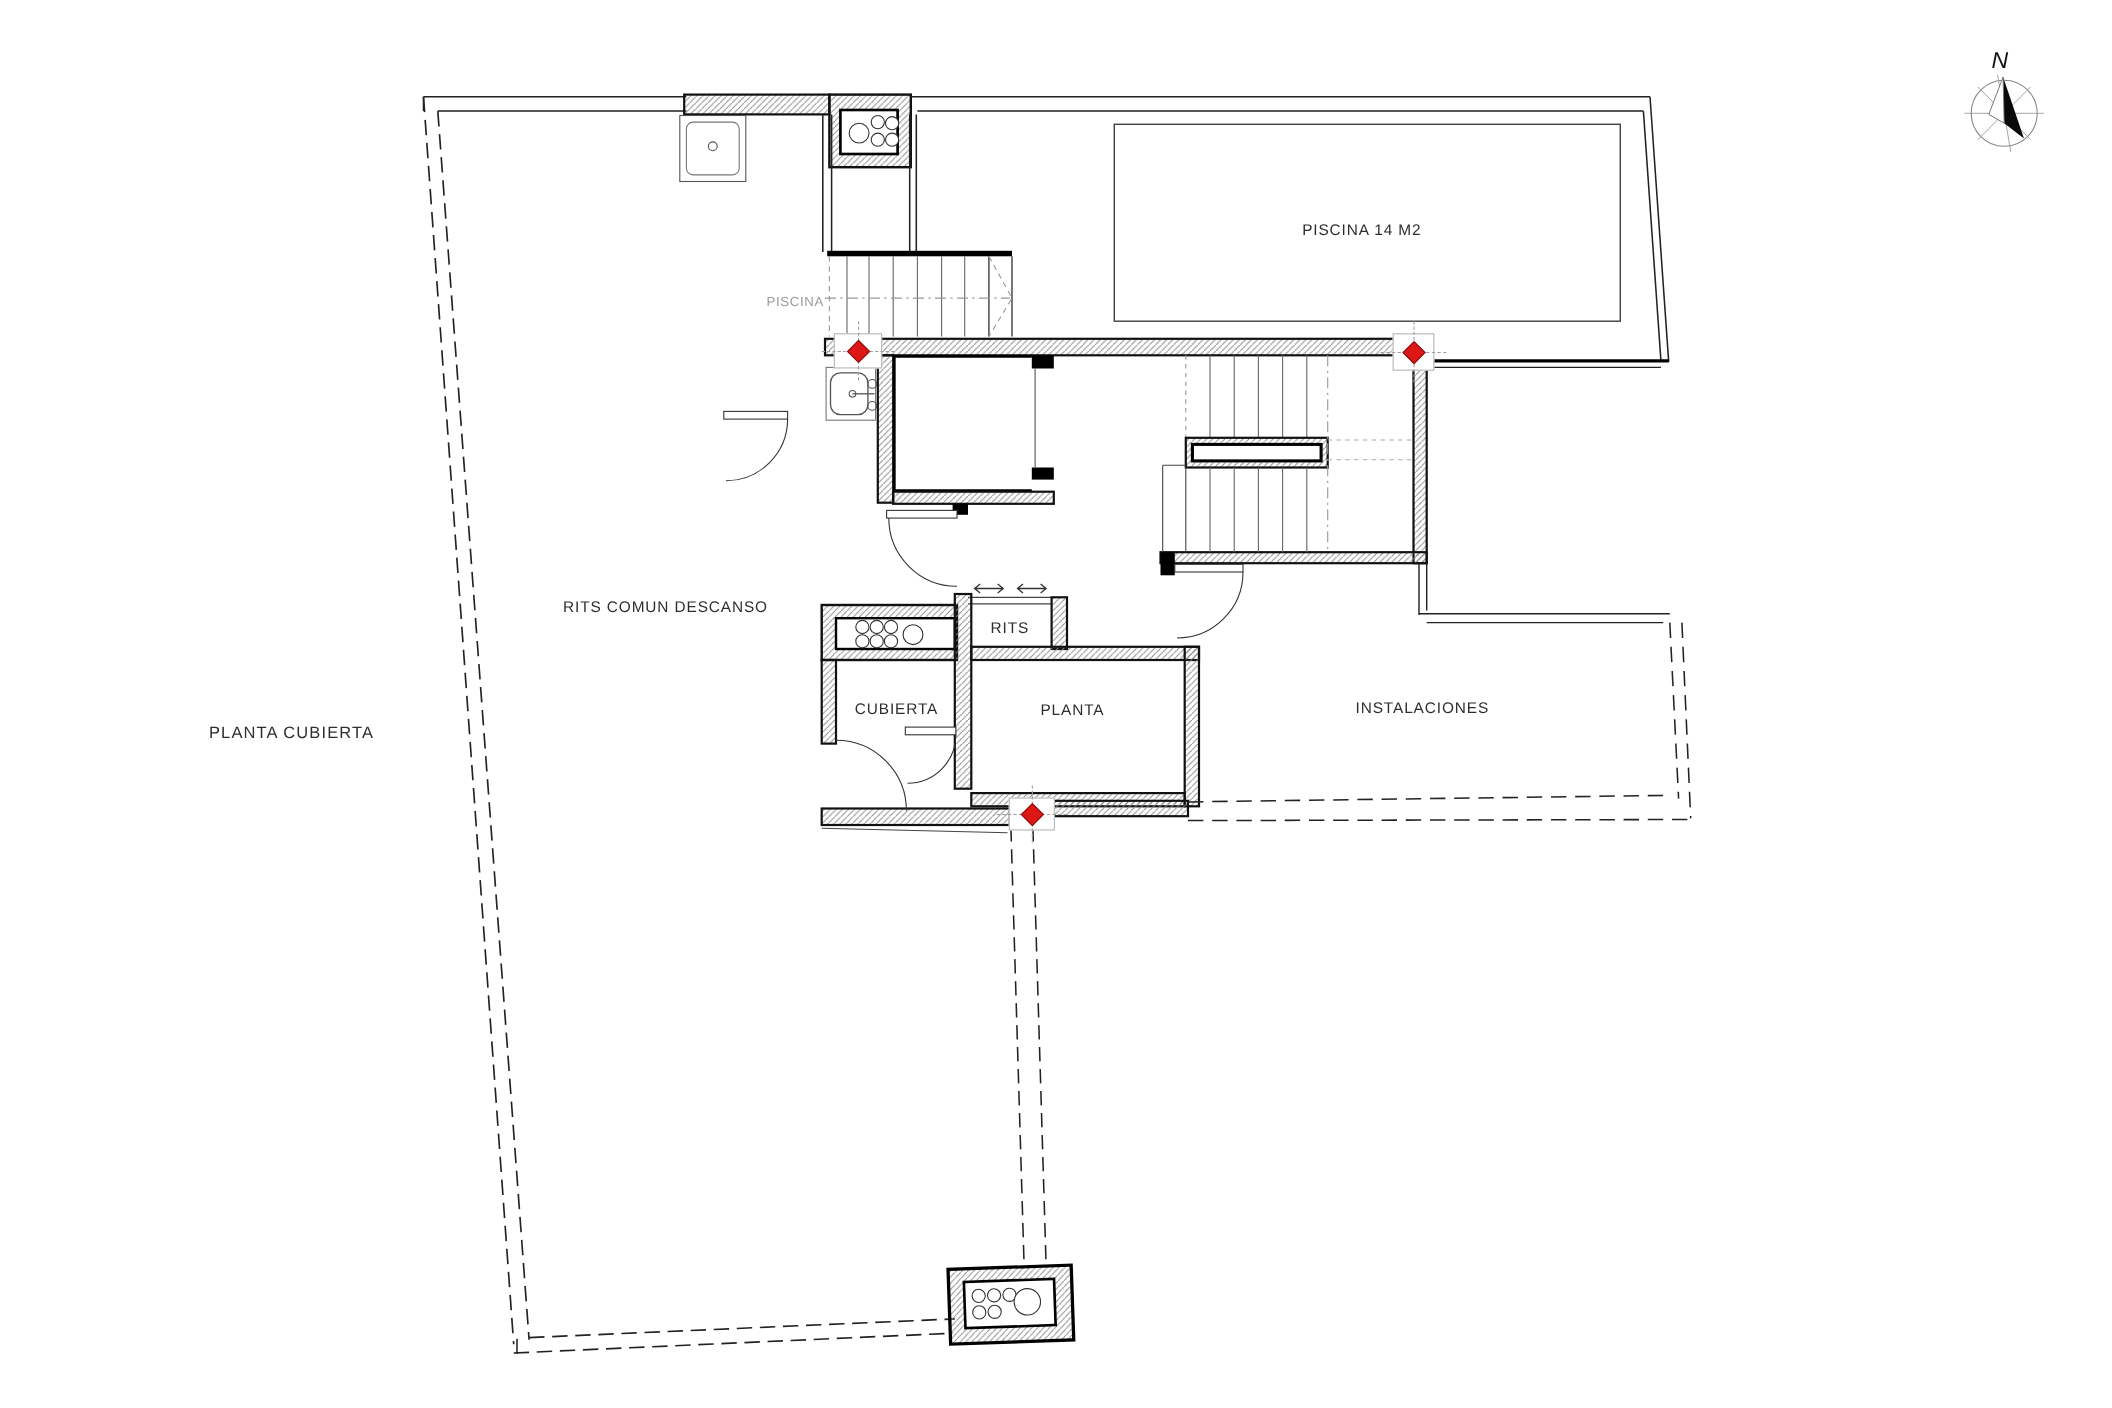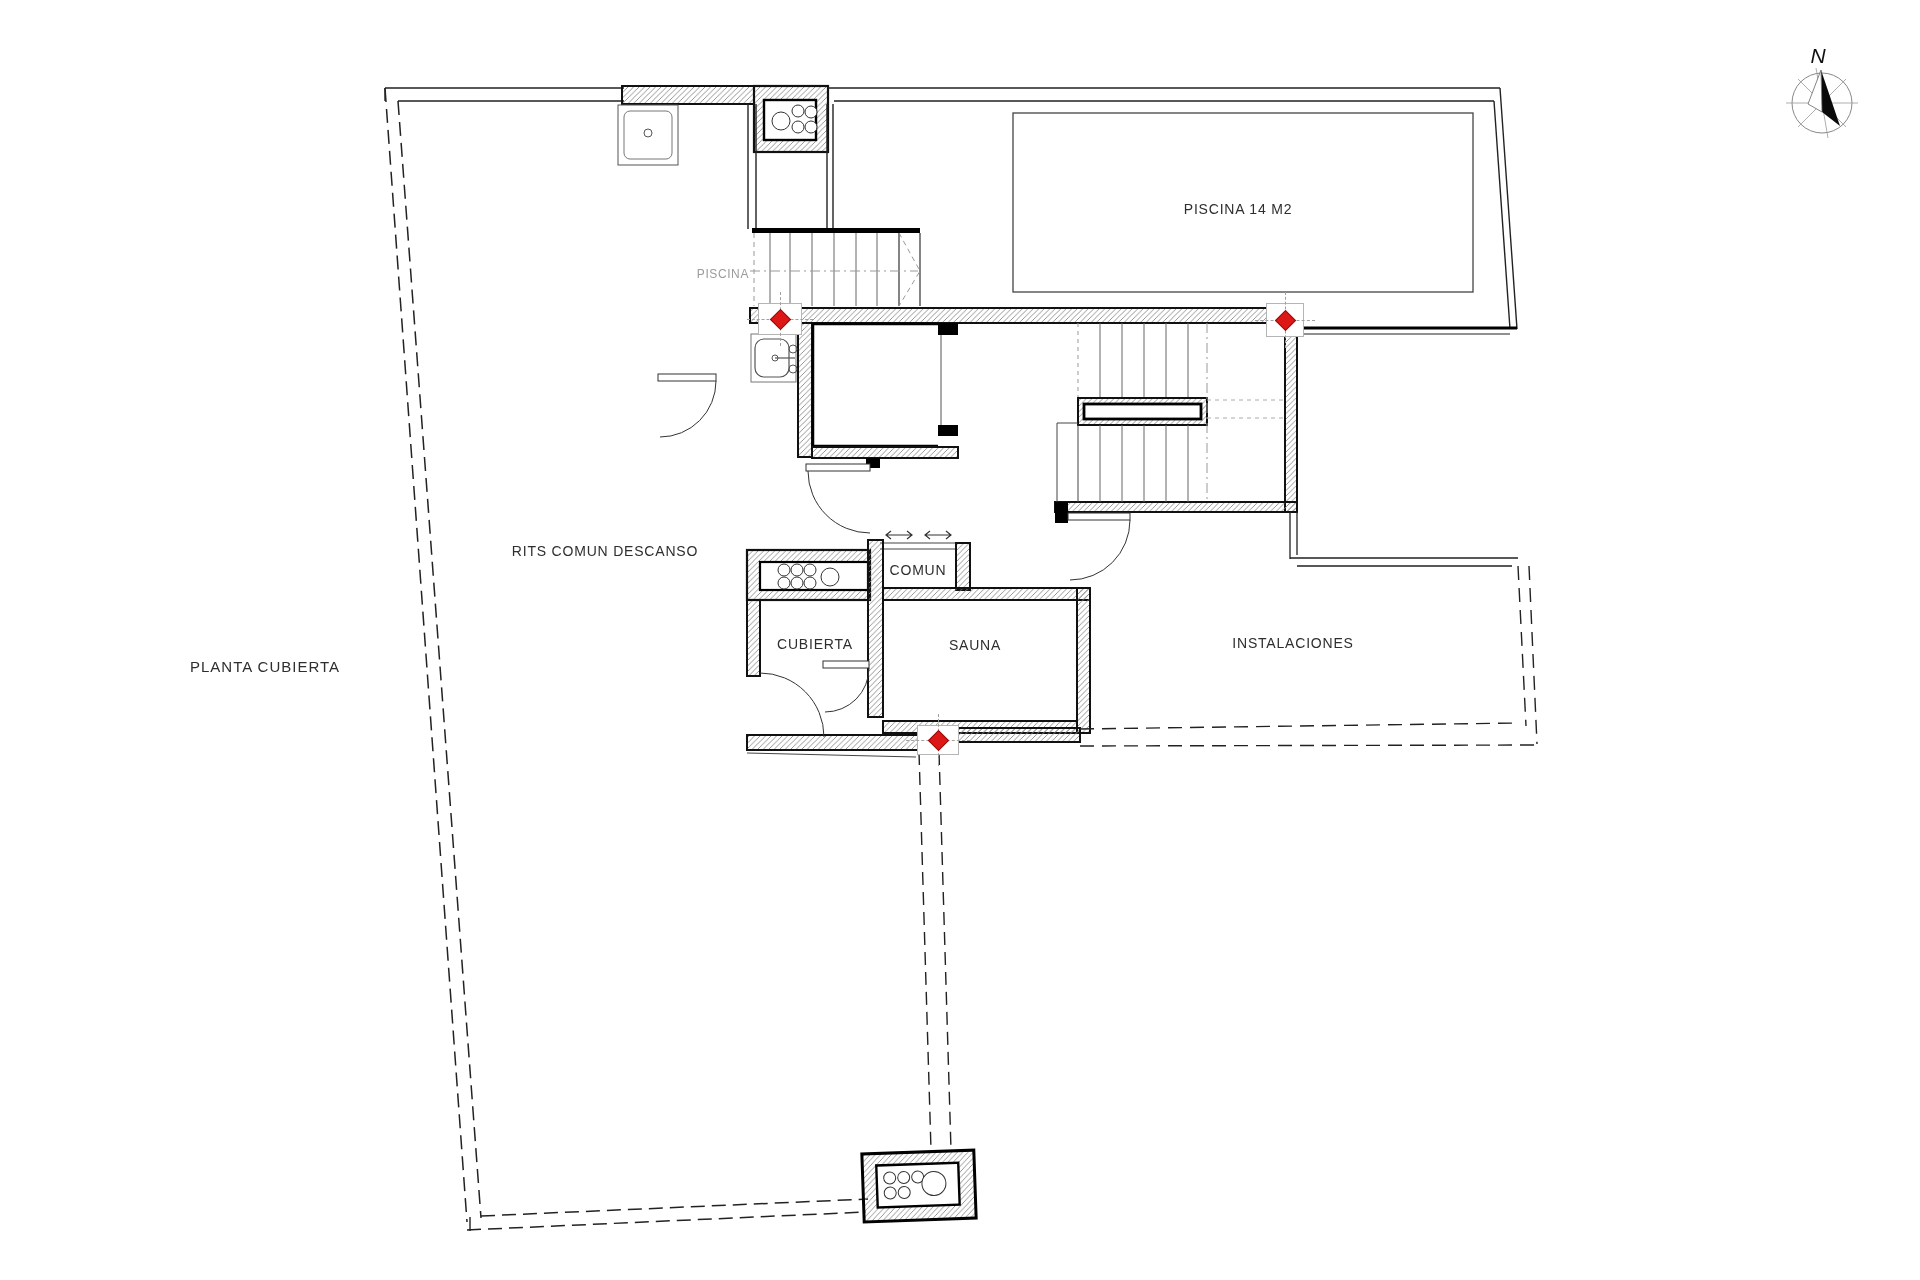--- a/index.html
+++ b/index.html
@@ -233,25 +233,25 @@
     <span class="ch-v"></span>
     <span class="diamond"></span>
   </div>
 
   <div class="lbl big left-anchor" style="left:190px;top:645px;">PLANTA CUBIERTA</div>
 
   <div class="lbl" style="left:605px;top:551px;">RITS COMUN DESCANSO</div>
 
   <div class="lbl" style="left:1238px;top:209px;text-align:center;">PISCINA 14 M2</div>
 
-  <div class="lbl" style="left:918px;top:570px;">COMUN</div>
+  <div class="lbl" style="left:918px;top:570px;">RITS</div>
 
   <div class="lbl" style="left:815px;top:644px;">CUBIERTA</div>
 
-  <div class="lbl" style="left:975px;top:645px;">SAUNA</div>
+  <div class="lbl" style="left:975px;top:645px;">PLANTA</div>
 
   <div class="lbl" style="left:1293px;top:643px;">INSTALACIONES</div>
 
   <div class="lbl muted right-anchor" style="left:749px;top:274px;">PISCINA</div>
 
   <div class="north-label" style="left:1818px;top:56px;">N</div>
 
 </div>
 
 </body></html>

